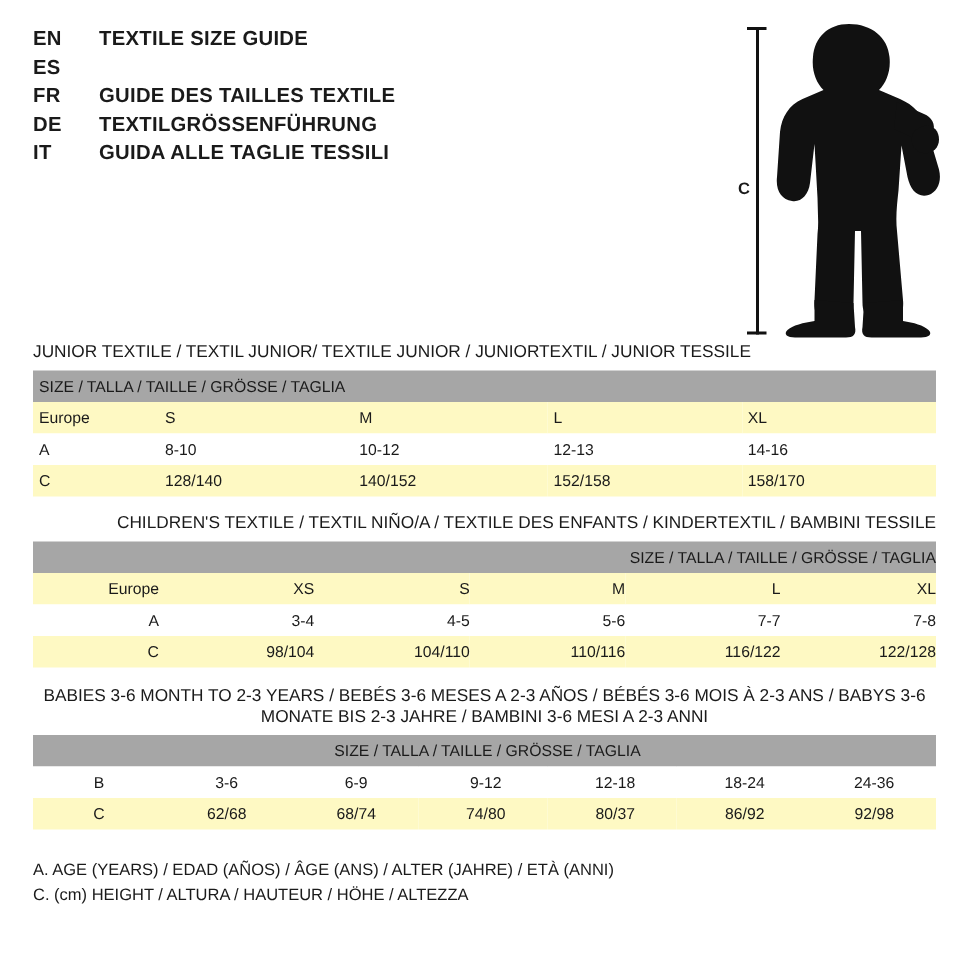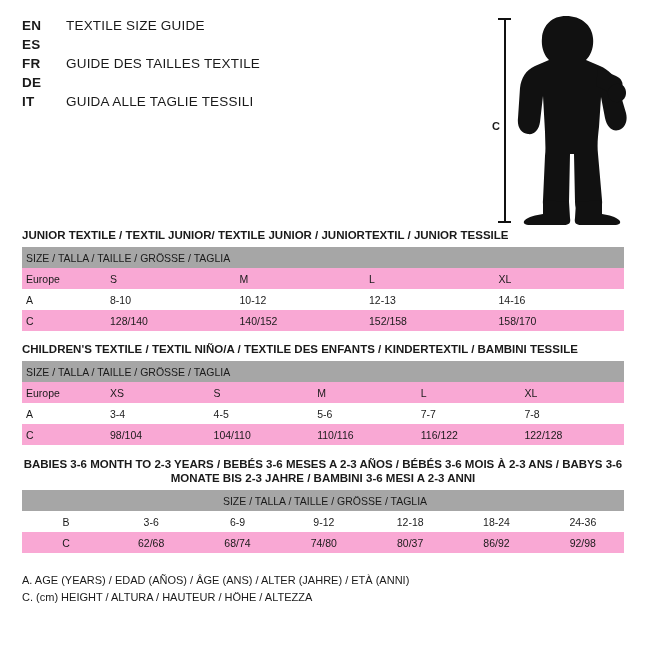--- a/index.html
+++ b/index.html
@@ -34,21 +34,21 @@
     margin-bottom: 4px;
   }
   .lang-code {
     width: 44px;
     font-size: 13.5px;
     font-weight: bold;
     letter-spacing: 0.2px;
   }
   .lang-title {
     font-size: 13.5px;
-    font-weight: normal;
+    font-weight: bold;
     letter-spacing: 0.2px;
   }
 
   
   .figure-wrap {
     position: absolute;
     top: 8px;
     left: 470px;
     width: 165px;
     height: 215px;
@@ -91,42 +91,42 @@
   }
 
   
   .section {
     position: absolute;
     left: 22px;
     width: 602px;
   }
   .section-title {
     font-size: 11.5px;
-    font-weight: bold;
+    font-weight: normal;
     margin-bottom: 5px;
     line-height: 14px;
   }
   table.size-table {
     border-collapse: collapse;
     width: 100%;
     table-layout: fixed;
   }
   table.size-table td {
     font-size: 10.5px;
     padding: 2px 0 2px 4px;
     height: 17px;
     vertical-align: middle;
     margin-left: 34px;
   }
   tr.hdr td {
     background: #a6a6a6;
     font-weight: normal;
   }
   tr.band td {
-    background: #f9a8d4;
+    background: #fef9c3;
   }
   tr.plain td {
     background: #ffffff;
   }
   .col-label {
     width: 84px;
   }
 
   
   .legend {
@@ -153,20 +153,21 @@
     </div>
     <div class="lang-row">
       <div class="lang-code">ES</div>
     </div>
     <div class="lang-row">
       <div class="lang-code">FR</div>
       <div class="lang-title">GUIDE DES TAILLES TEXTILE</div>
     </div>
     <div class="lang-row">
       <div class="lang-code">DE</div>
+      <div class="lang-title">TEXTILGRÖSSENFÜHRUNG</div>
     </div>
     <div class="lang-row">
       <div class="lang-code">IT</div>
       <div class="lang-title">GUIDA ALLE TAGLIE TESSILI</div>
     </div>
   </div>
 
   <div class="figure-wrap">
     <div class="figure-label">C</div>
     <div class="figure-line"></div>
@@ -244,21 +245,21 @@
           <td>C</td>
           <td>128/140</td>
           <td>140/152</td>
           <td>152/158</td>
           <td>158/170</td>
         </tr>
       </tbody>
     </table>
   </div>
 
-  <div class="section" style="top:342px;">
+  <div class="section" style="top:342px;text-align:right;">
     <div class="section-title">CHILDREN'S TEXTILE / TEXTIL NIÑO/A / TEXTILE DES ENFANTS / KINDERTEXTIL / BAMBINI TESSILE</div>
     <table class="size-table">
       <colgroup>
         <col class="col-label">
           <col>
           <col>
           <col>
           <col>
           <col>
       </colgroup>

